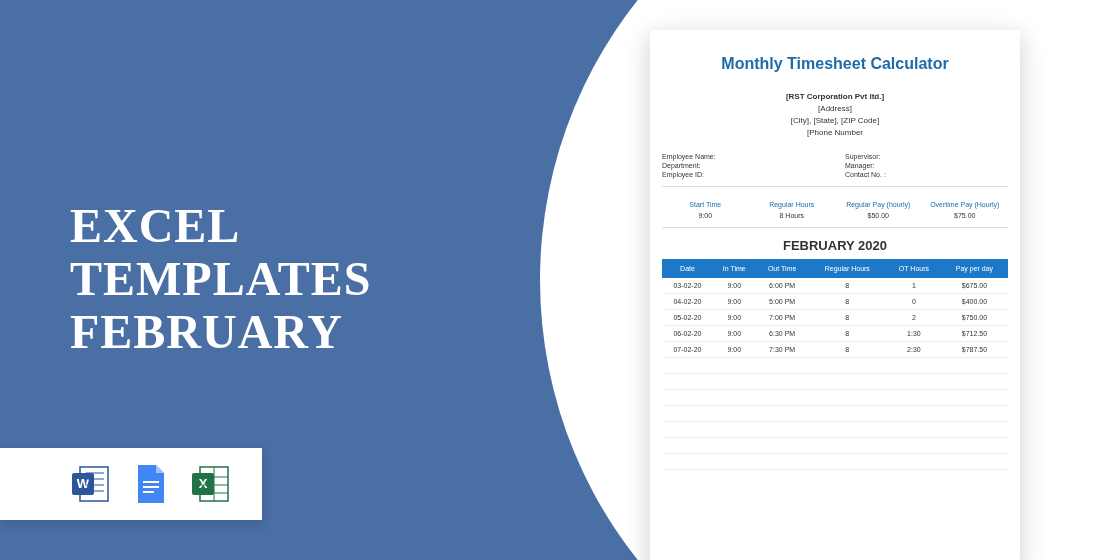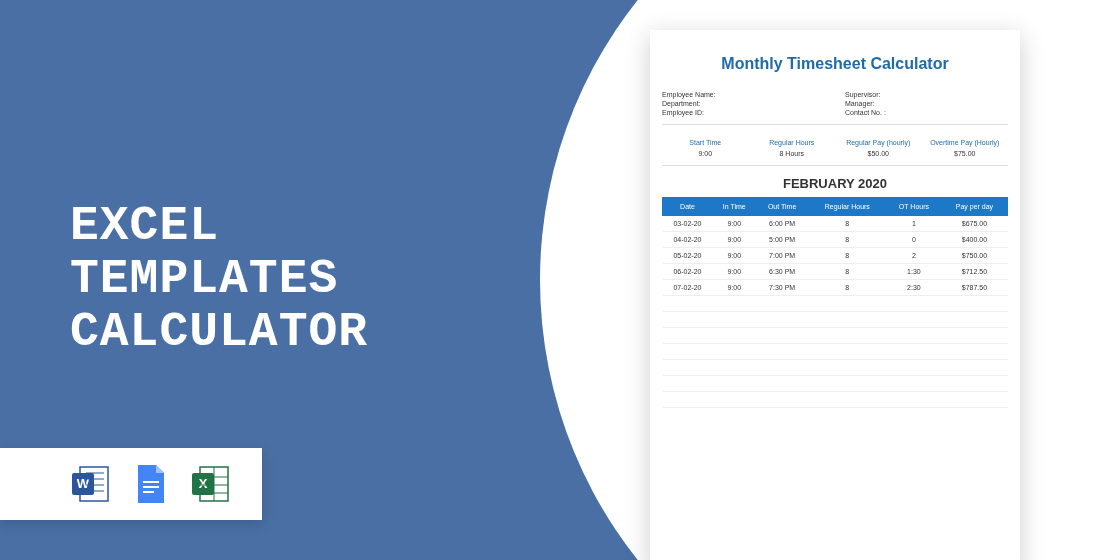--- a/index.html
+++ b/index.html
@@ -1,19 +1,19 @@
 <!DOCTYPE html>
 <html><head>
 <meta charset="utf-8">
 <style>
 * { margin: 0; padding: 0; box-sizing: border-box; }
 body { width: 1120px; height: 560px; overflow: hidden; font-family: Arial, sans-serif; background: #4a6fa5; position: relative; }
 .circle-bg { position: absolute; width: 900px; height: 900px; background: #fff; border-radius: 50%; right: -320px; top: 50%; transform: translateY(-50%); }
 .hero { position: absolute; left: 70px; top: 200px; }
-.hero h1 { color: #fff; font-size: 48px; font-weight: 900; letter-spacing: 1px; line-height: 1.1; font-family: Liberation Mono, monospace; }
+.hero h1 { color: #fff; font-size: 48px; font-weight: 900; letter-spacing: 1px; line-height: 1.1; font-family: Liberation Serif, serif; }
 .icon-strip { position: absolute; left: 0; bottom: 40px; background: #fff; padding: 15px 30px 15px 70px; display: flex; gap: 18px; align-items: center; box-shadow: 0 4px 12px rgba(0,0,0,0.15); }
 .icon-strip .app-icon { width: 42px; height: 42px; position: relative; }
 .doc-page { position: absolute; right: 100px; top: 30px; width: 370px; height: 544px; background: #fff; box-shadow: 0 6px 24px rgba(0,0,0,0.2); padding: 25px 12px; font-size: 9px; color: #333; }
 .doc-title { text-align: center; color: #1e6ba8; font-size: 16px; font-weight: bold; margin-bottom: 18px; }
 .company-block { text-align: center; font-size: 8px; line-height: 1.5; margin-bottom: 14px; }
 .company-block .cname { font-weight: bold; }
 .info-grid { display: grid; grid-template-columns: 1fr 1fr; gap: 2px 20px; font-size: 7px; margin-bottom: 14px; border-bottom: 1px solid #ddd; padding-bottom: 8px; }
 .rate-row { display: grid; grid-template-columns: repeat(4, 1fr); text-align: center; font-size: 7px; border-bottom: 1px solid #ddd; padding-bottom: 8px; margin-bottom: 10px; }
 .rate-row .hd { color: #1e6ba8; font-weight: 500; margin-bottom: 4px; }
 .month-title { text-align: center; font-size: 13px; font-weight: bold; margin-bottom: 6px; }
@@ -25,21 +25,21 @@
 </style>
 </head>
 <body>
 
 <div class="circle-bg"></div>
 
 <div class="hero">
   <h1>
     <span>EXCEL</span><br>
     <span>TEMPLATES</span><br>
-    <span>CALCULATOR</span>
+    <span>FEBRUARY</span>
   </h1>
 </div>
 
 <div class="icon-strip">
   <div class="app-icon">
     <svg viewBox="0 0 42 42">
         <rect x="10" y="4" width="28" height="34" fill="#fff" stroke="#2b579a" stroke-width="1.5"></rect>
         <rect x="2" y="10" width="22" height="22" rx="2" fill="#2b579a"></rect>
         <text x="13" y="25" font-size="13" fill="#fff" text-anchor="middle" font-weight="bold">W</text>
         <line x1="16" y1="10" x2="34" y2="10" stroke="#2b579a"></line>
@@ -65,20 +65,26 @@
         <line x1="24" y1="4" x2="24" y2="38" stroke="#217346"></line>
         <line x1="10" y1="14" x2="38" y2="14" stroke="#217346"></line>
         <line x1="10" y1="22" x2="38" y2="22" stroke="#217346"></line>
         <line x1="10" y1="30" x2="38" y2="30" stroke="#217346"></line>
       </svg>
   </div>
 </div>
 
 <div class="doc-page">
   <div class="doc-title">Monthly Timesheet Calculator</div>
+  <div class="company-block">
+    <div class="cname">[RST Corporation Pvt ltd.]</div>
+    <div>[Address]</div>
+    <div>[City], [State], [ZIP Code]</div>
+    <div>[Phone Number</div>
+  </div>
   <div class="info-grid">
     <div>Employee Name:</div>
     <div>Supervisor:</div>
     <div>Department:</div>
     <div>Manager:</div>
     <div>Employee ID:</div>
     <div>Contact No. :</div>
   </div>
   <div class="rate-row">
     <div>

